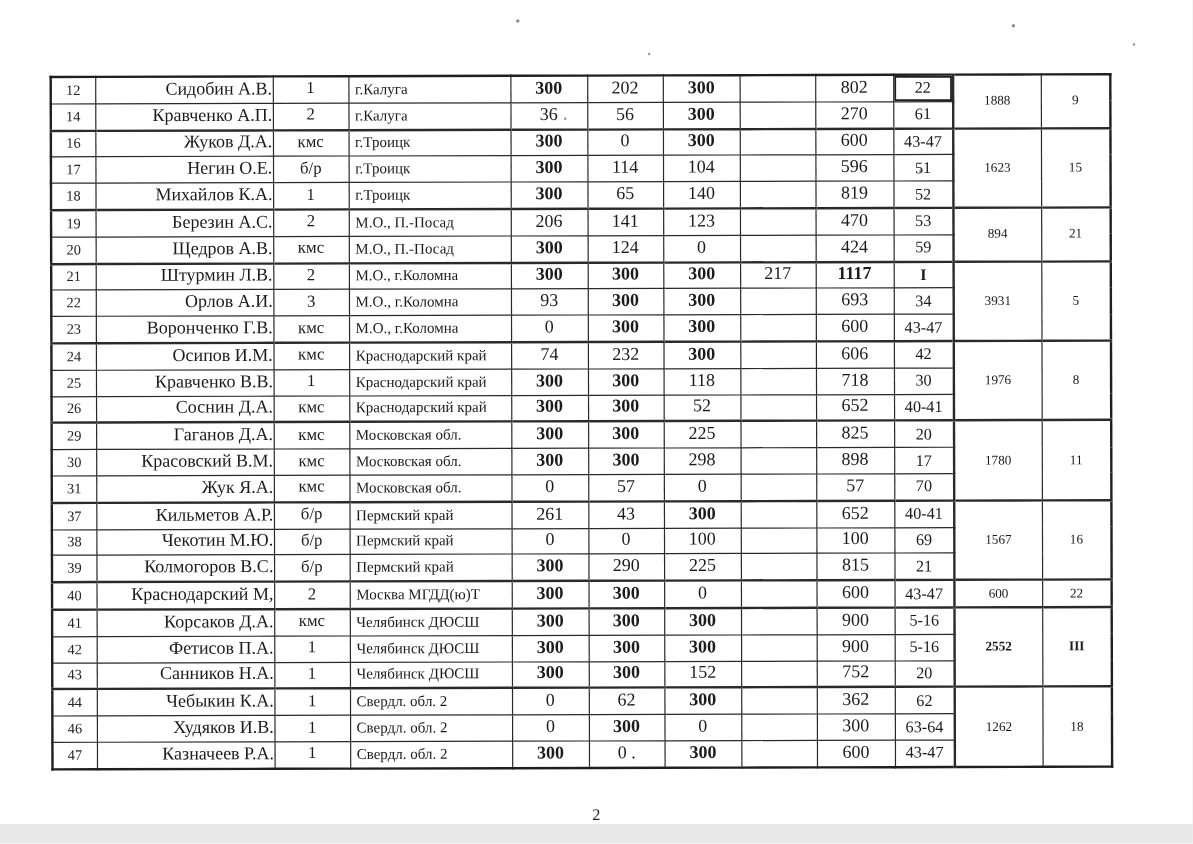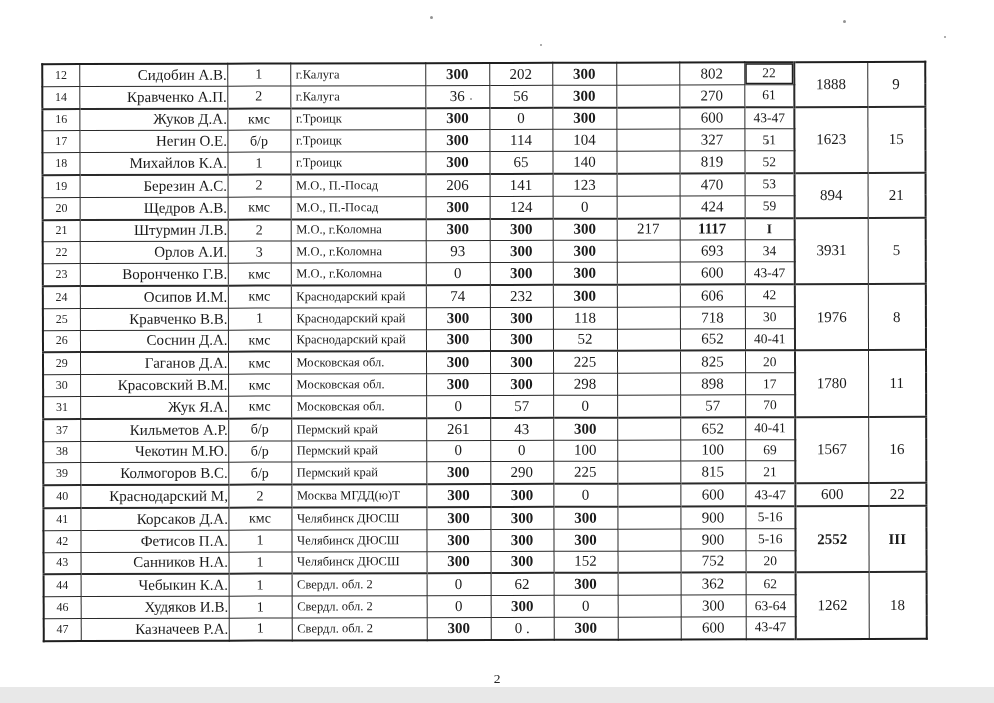--- a/index.html
+++ b/index.html
@@ -16,21 +16,21 @@
     border:1px solid #2a2a2a;height:20.8px;padding:0;
     text-align:center;vertical-align:middle;white-space:nowrap;overflow:hidden;
   }
   tr.gs td{border-top-width:2.5px;}
   .c0{font-size:12px;color:#252525;}
   .c1{text-align:right;padding-left:7px;font-size:15px;}
   .c2{font-size:14px;}
   .c3{text-align:left;padding-left:5px;font-size:12.5px;}
   .c4,.c5,.c6,.c7,.c8{font-size:15px;}
   .c9{font-size:13.5px;}
-  .c10,.c11{font-size:15px;}
+  .c10,.c11{font-size:11px;}
   .c10{border-left-width:2px;}
   .bold{font-weight:700;}
   .boxed{box-shadow:inset 0 0 0 1.5px #1f1f1f;}
   .pagenum{position:absolute;left:0;right:0;top:671px;text-align:center;font-size:13.5px;color:#222;}
   .speck{position:absolute;border-radius:50%;background:#4a4a4a;opacity:.6;}
 </style>
 </head>
 <body>
 
 <div class="page">
@@ -93,21 +93,21 @@
           </tr>
           <tr>
             <td class="c0">17</td>
             <td class="c1">Негин О.Е.</td>
             <td class="c2">б/р</td>
             <td class="c3">г.Троицк</td>
             <td class="c4 bold">300</td>
             <td class="c5">114</td>
             <td class="c6">104</td>
             <td class="c7"></td>
-            <td class="c8">327</td>
+            <td class="c8">596</td>
             <td class="c9">51</td>
           </tr>
           <tr>
             <td class="c0">18</td>
             <td class="c1">Михайлов К.А.</td>
             <td class="c2">1</td>
             <td class="c3">г.Троицк</td>
             <td class="c4 bold">300</td>
             <td class="c5">65</td>
             <td class="c6">140</td>

